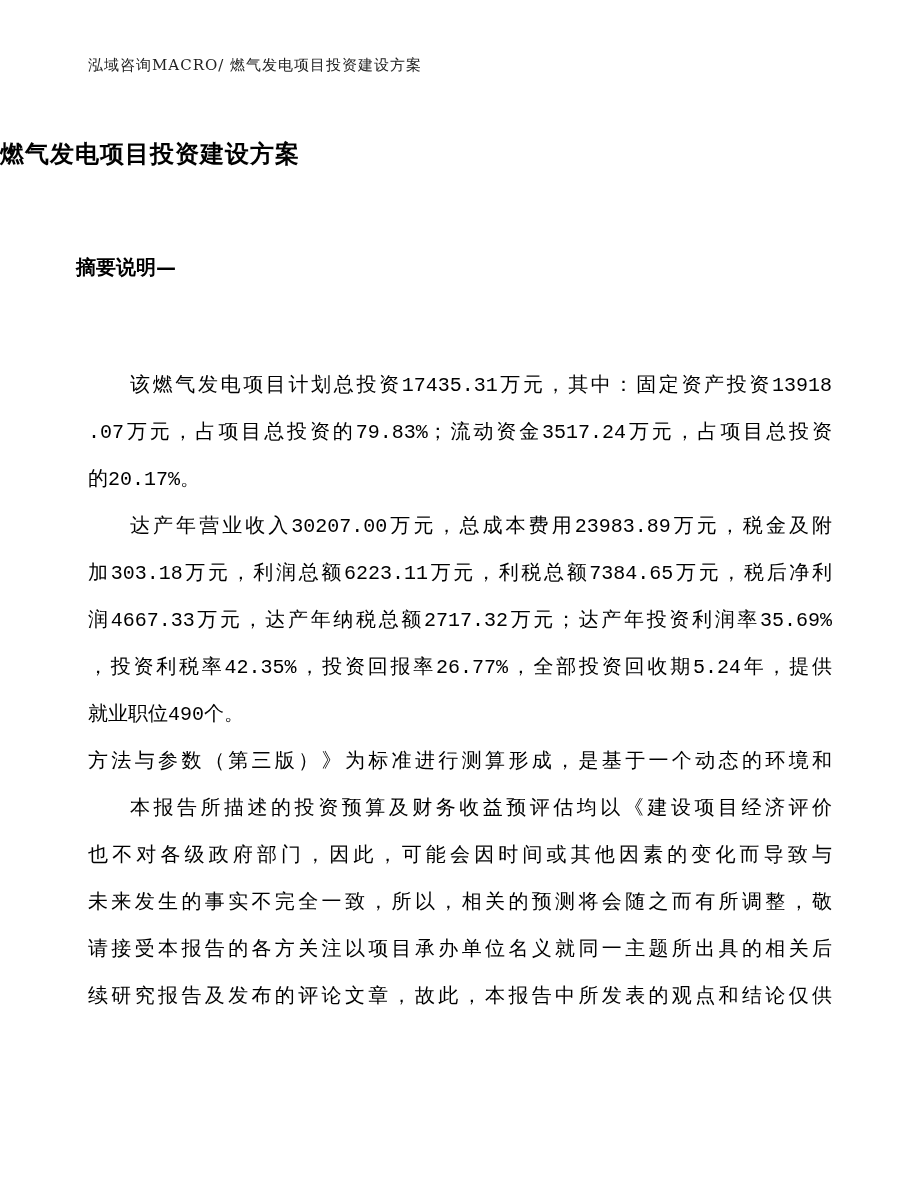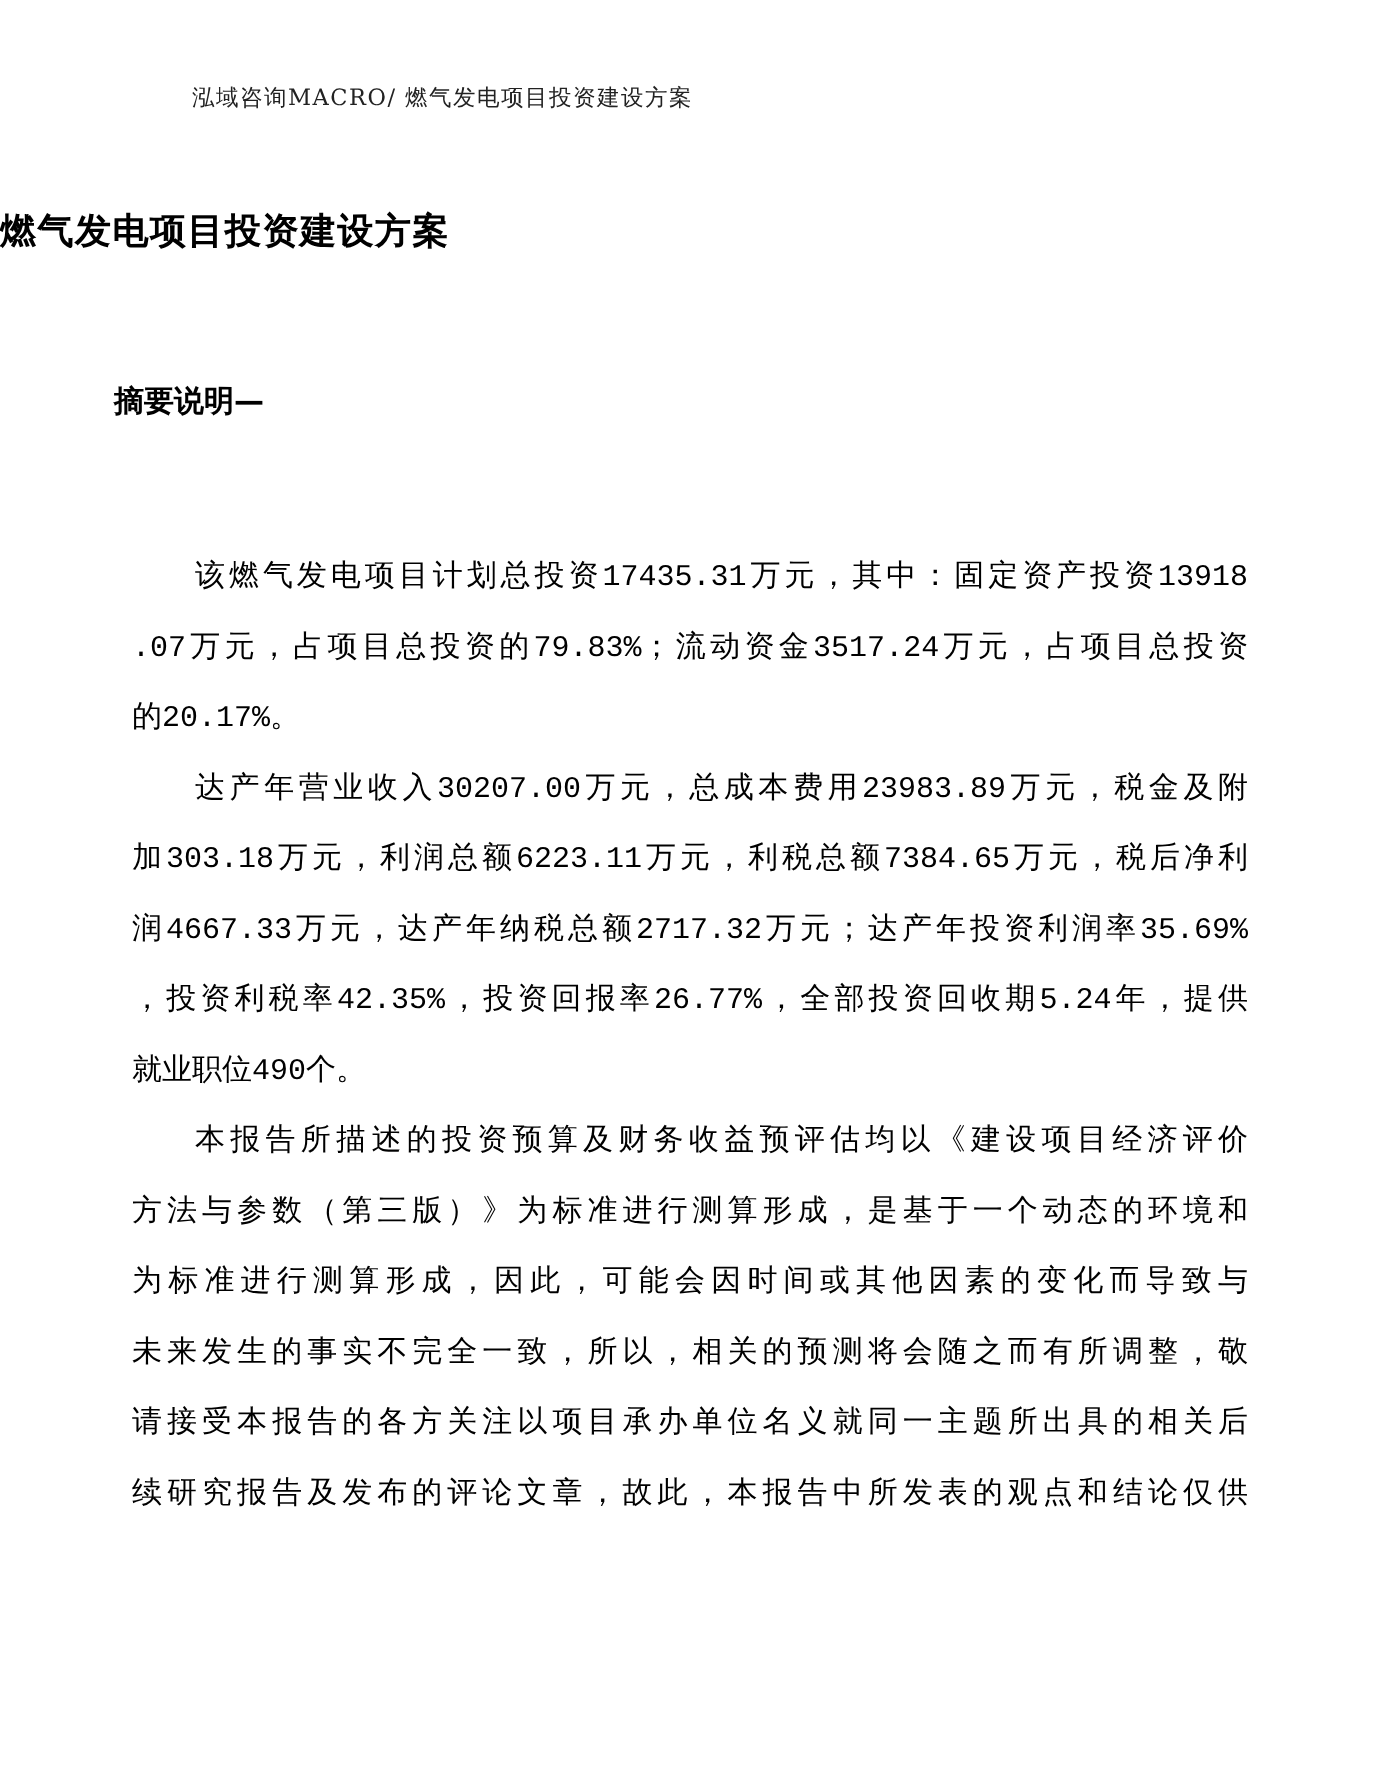--- a/index.html
+++ b/index.html
@@ -1,20 +1,20 @@
 <!DOCTYPE html>
 <html><head>
   <meta charset="utf-8">
   <style>
     html, body { margin: 0; padding: 0; background: #ffffff; }
     body { width: 920px; height: 1191px; position: relative; overflow: hidden; color: #000; }
     .running-header {
       position: absolute; left: 88px; top: 56px;
       font-family: "DejaVu Serif", "Liberation Serif", serif;
-      font-size: 15px; letter-spacing: 1px; color: #222; margin-left: 40px;
+      font-size: 15px; letter-spacing: 1px; color: #222;
     }
     .doc-title {
       position: absolute; left: 0; right: 0; top: 138px; 
       font-family: "DejaVu Sans", "Liberation Sans", sans-serif;
       font-weight: bold; font-size: 24px; letter-spacing: 1px;
     }
     .section-heading {
       position: absolute; left: 76px; top: 254px;
       font-family: "DejaVu Sans", "Liberation Sans", sans-serif;
       font-size: 20px; font-weight: bold;
@@ -44,20 +44,20 @@
     <span class="line last">的20.17%。</span>
   </div>
   <div>
     <span class="line first">达产年营业收入30207.00万元，总成本费用23983.89万元，税金及附</span>
     <span class="line">加303.18万元，利润总额6223.11万元，利税总额7384.65万元，税后净利</span>
     <span class="line">润4667.33万元，达产年纳税总额2717.32万元；达产年投资利润率35.69%</span>
     <span class="line">，投资利税率42.35%，投资回报率26.77%，全部投资回收期5.24年，提供</span>
     <span class="line last">就业职位490个。</span>
   </div>
   <div>
+    <span class="line">方法与参数（第三版）》为标准进行测算形成，是基于一个动态的环境和</span>
     <span class="line first">本报告所描述的投资预算及财务收益预评估均以《建设项目经济评价</span>
-    <span class="line">方法与参数（第三版）》为标准进行测算形成，是基于一个动态的环境和</span>
-    <span class="line">为标准进行测算形成，因此，可能会因时间或其他因素的变化而导致与</span>
+    <span class="line">也不对各级政府部门，因此，可能会因时间或其他因素的变化而导致与</span>
     <span class="line">未来发生的事实不完全一致，所以，相关的预测将会随之而有所调整，敬</span>
     <span class="line">请接受本报告的各方关注以项目承办单位名义就同一主题所出具的相关后</span>
     <span class="line">续研究报告及发布的评论文章，故此，本报告中所发表的观点和结论仅供</span>
   </div>
 </div>
 
 </body></html>

